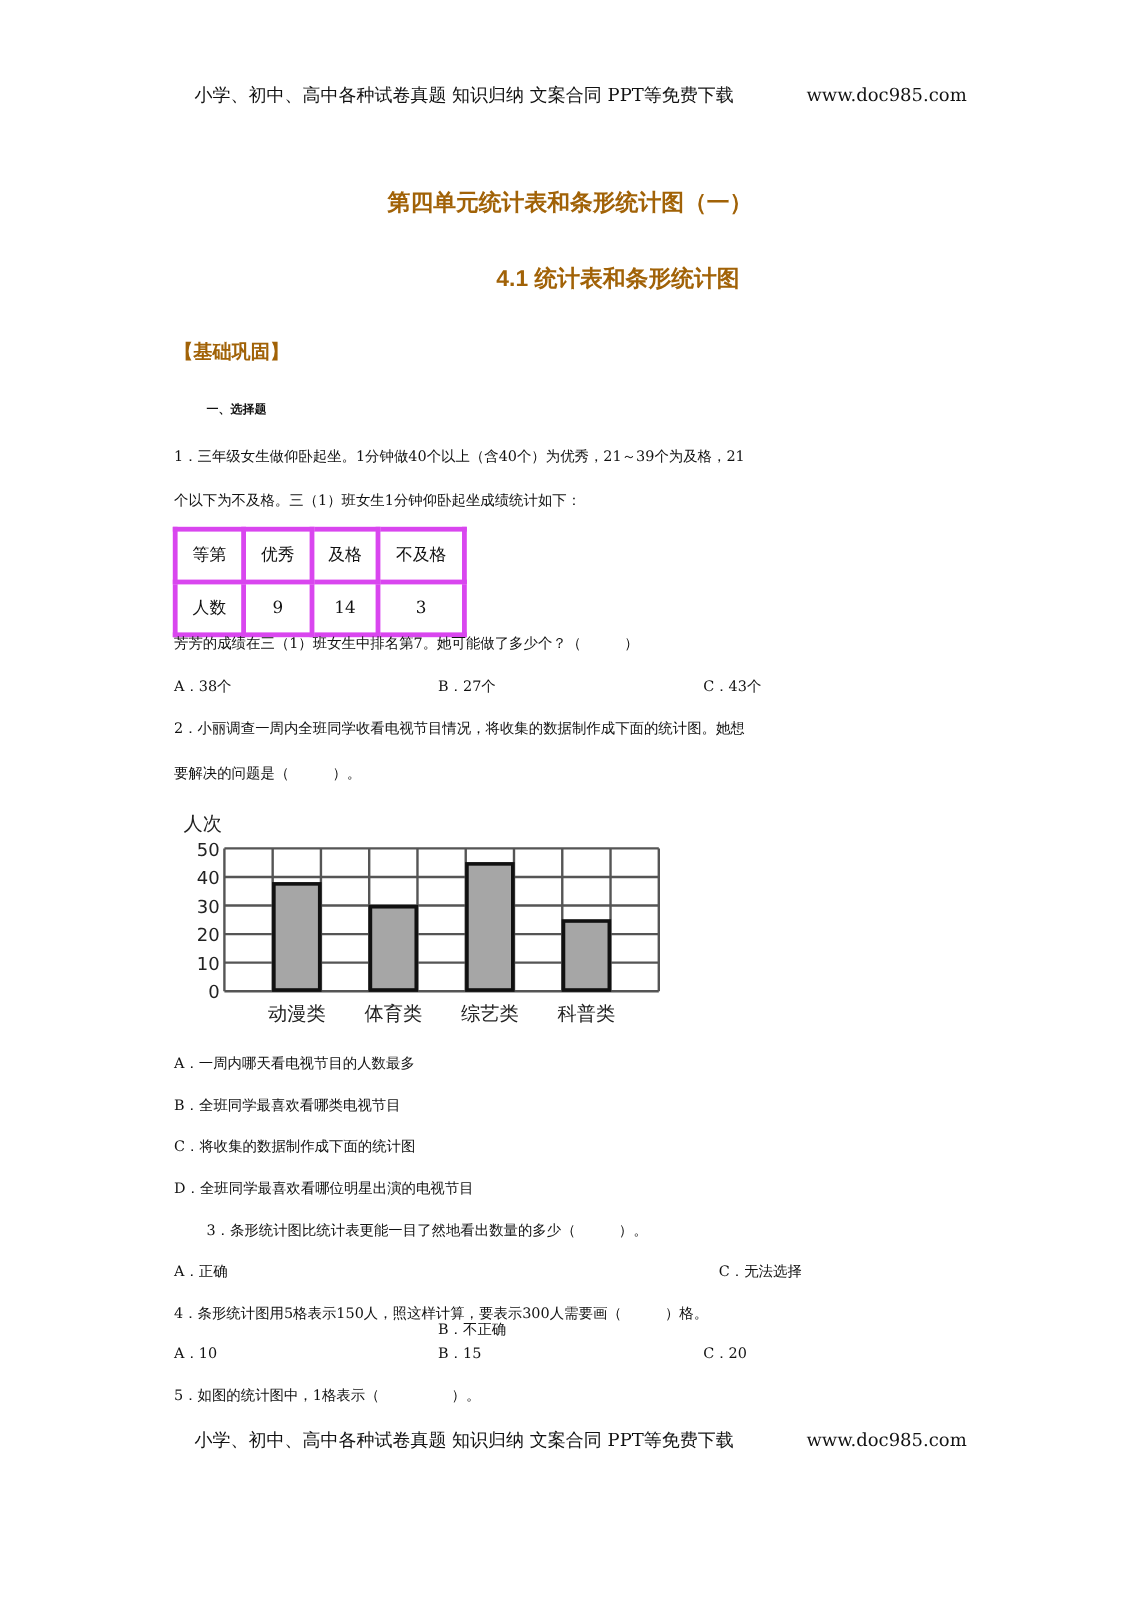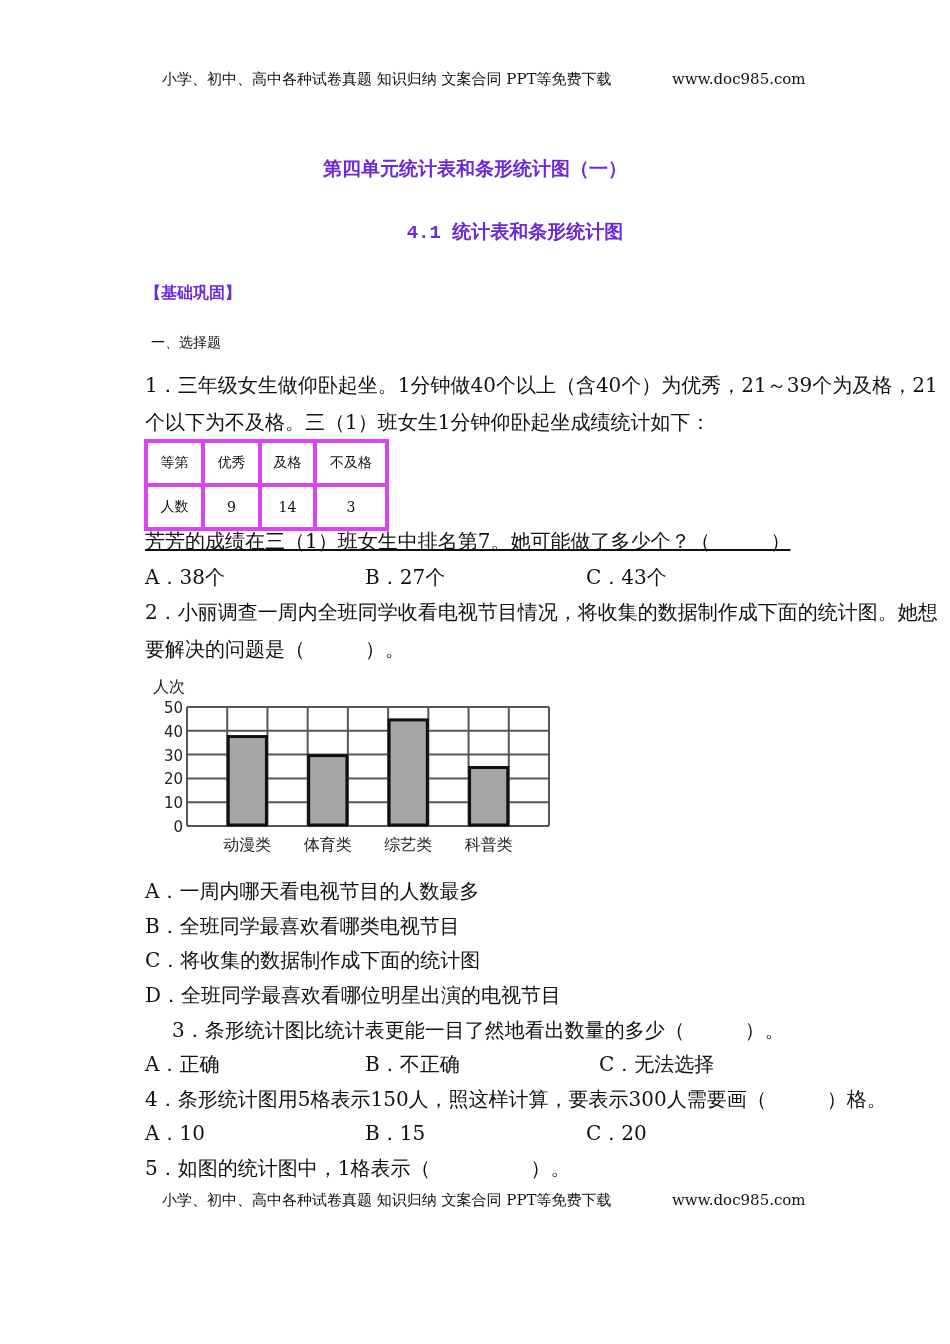--- a/index.html
+++ b/index.html
@@ -6,26 +6,26 @@
   body {
     width: 950px; height: 1344px; position: relative; overflow: hidden;
     font-family: "DejaVu Serif", "Liberation Serif", serif;
     color: #111;
   }
   .abs { position: absolute; white-space: nowrap; }
   .hdr { font-size: 15px; color: #111; top: 70px; left: 162px; }
   .hdr .site { position: absolute; left: 510px; top: 0; }
   .ftr { font-size: 15px; color: #111; top: 1191px; left: 162px; }
   .ftr .site { position: absolute; left: 510px; top: 0; }
-  .red { color: #6d28d9; font-weight: bold; font-family: Liberation Mono, monospace; }
+  .red { color: #a16207; font-weight: bold; font-family: Liberation Sans, sans-serif; }
   .title1 { font-size: 19px; top: 156px; left: 0; width: 950px; text-align: center; }
   .title2 { font-size: 19px; top: 219px; left: 0; width: 950px; text-align: center; padding-left: 40px; }
   .sec { font-size: 16px; top: 283px; left: 145px; }
-  .qtype { font-size: 14px; font-weight: normal; top: 334px; left: 151px; font-family: "DejaVu Sans", "Liberation Sans", sans-serif; }
-  .txt { font-size: 20px; }
+  .qtype { font-size: 10px; font-weight: bold; top: 334px; left: 172px; font-family: "DejaVu Sans", "Liberation Sans", sans-serif; }
+  .txt { font-size: 12px; }
   table.grade {
     position: absolute; left: 144px; top: 439px; border-collapse: collapse;
     font-size: 14px;
   }
   table.grade td {
     border: 4px solid #d946ef; height: 40px; text-align: center; padding: 0;
   }
   .chart { position: absolute; left: 145px; top: 672px; width: 420px; height: 190px; }
   .chart svg text { font-family: "DejaVu Sans", "Liberation Sans", sans-serif; }
 </style>
@@ -55,21 +55,21 @@
   </tr>
   <tr>
     <td>人数</td>
     <td>9</td>
     <td>14</td>
     <td>3</td>
   </tr>
 </tbody>
   </table>
 
-<div class="abs txt" style="top:528px;left:145px;text-decoration:underline;">芳芳的成绩在三（1）班女生中排名第7。她可能做了多少个？（　　　）</div>
+<div class="abs txt" style="top:528px;left:145px;">芳芳的成绩在三（1）班女生中排名第7。她可能做了多少个？（　　　）</div>
 <div class="abs txt" style="top:564px;left:145px;">A．38个</div>
 <div class="abs txt" style="top:564px;left:365px;">B．27个</div>
 <div class="abs txt" style="top:564px;left:586px;">C．43个</div>
 
 <div class="abs txt" style="top:599px;left:145px;">2．小丽调查一周内全班同学收看电视节目情况，将收集的数据制作成下面的统计图。她想</div>
 <div class="abs txt" style="top:636px;left:145px;">要解决的问题是（　　　）。</div>
 
 <div class="chart">
   <svg id="chart-svg" width="420" height="190" viewBox="0 0 420 190">
       <text x="8" y="20" font-size="16" fill="#222">人次</text>
@@ -106,21 +106,21 @@
     </svg>
 </div>
 
 <div class="abs txt" style="top:878px;left:145px;">A．一周内哪天看电视节目的人数最多</div>
 <div class="abs txt" style="top:913px;left:145px;">B．全班同学最喜欢看哪类电视节目</div>
 <div class="abs txt" style="top:947px;left:145px;">C．将收集的数据制作成下面的统计图</div>
 <div class="abs txt" style="top:982px;left:145px;">D．全班同学最喜欢看哪位明星出演的电视节目</div>
 
 <div class="abs txt" style="top:1017px;left:145px;margin-left:27px;">3．条形统计图比统计表更能一目了然地看出数量的多少（　　　）。</div>
 <div class="abs txt" style="top:1051px;left:145px;">A．正确</div>
-<div class="abs txt" style="top:1051px;left:365px;">B．不正确</div>
+<div class="abs txt" style="top:1100px;left:365px;">B．不正确</div>
 <div class="abs txt" style="top:1051px;left:586px;margin-left:13px;">C．无法选择</div>
 
 <div class="abs txt" style="top:1086px;left:145px;">4．条形统计图用5格表示150人，照这样计算，要表示300人需要画（　　　）格。</div>
 <div class="abs txt" style="top:1120px;left:145px;">A．10</div>
 <div class="abs txt" style="top:1120px;left:365px;">B．15</div>
 <div class="abs txt" style="top:1120px;left:586px;">C．20</div>
 
 <div class="abs txt" style="top:1155px;left:145px;">5．如图的统计图中，1格表示（　　　　　）。</div>
 
 <div class="abs ftr">

